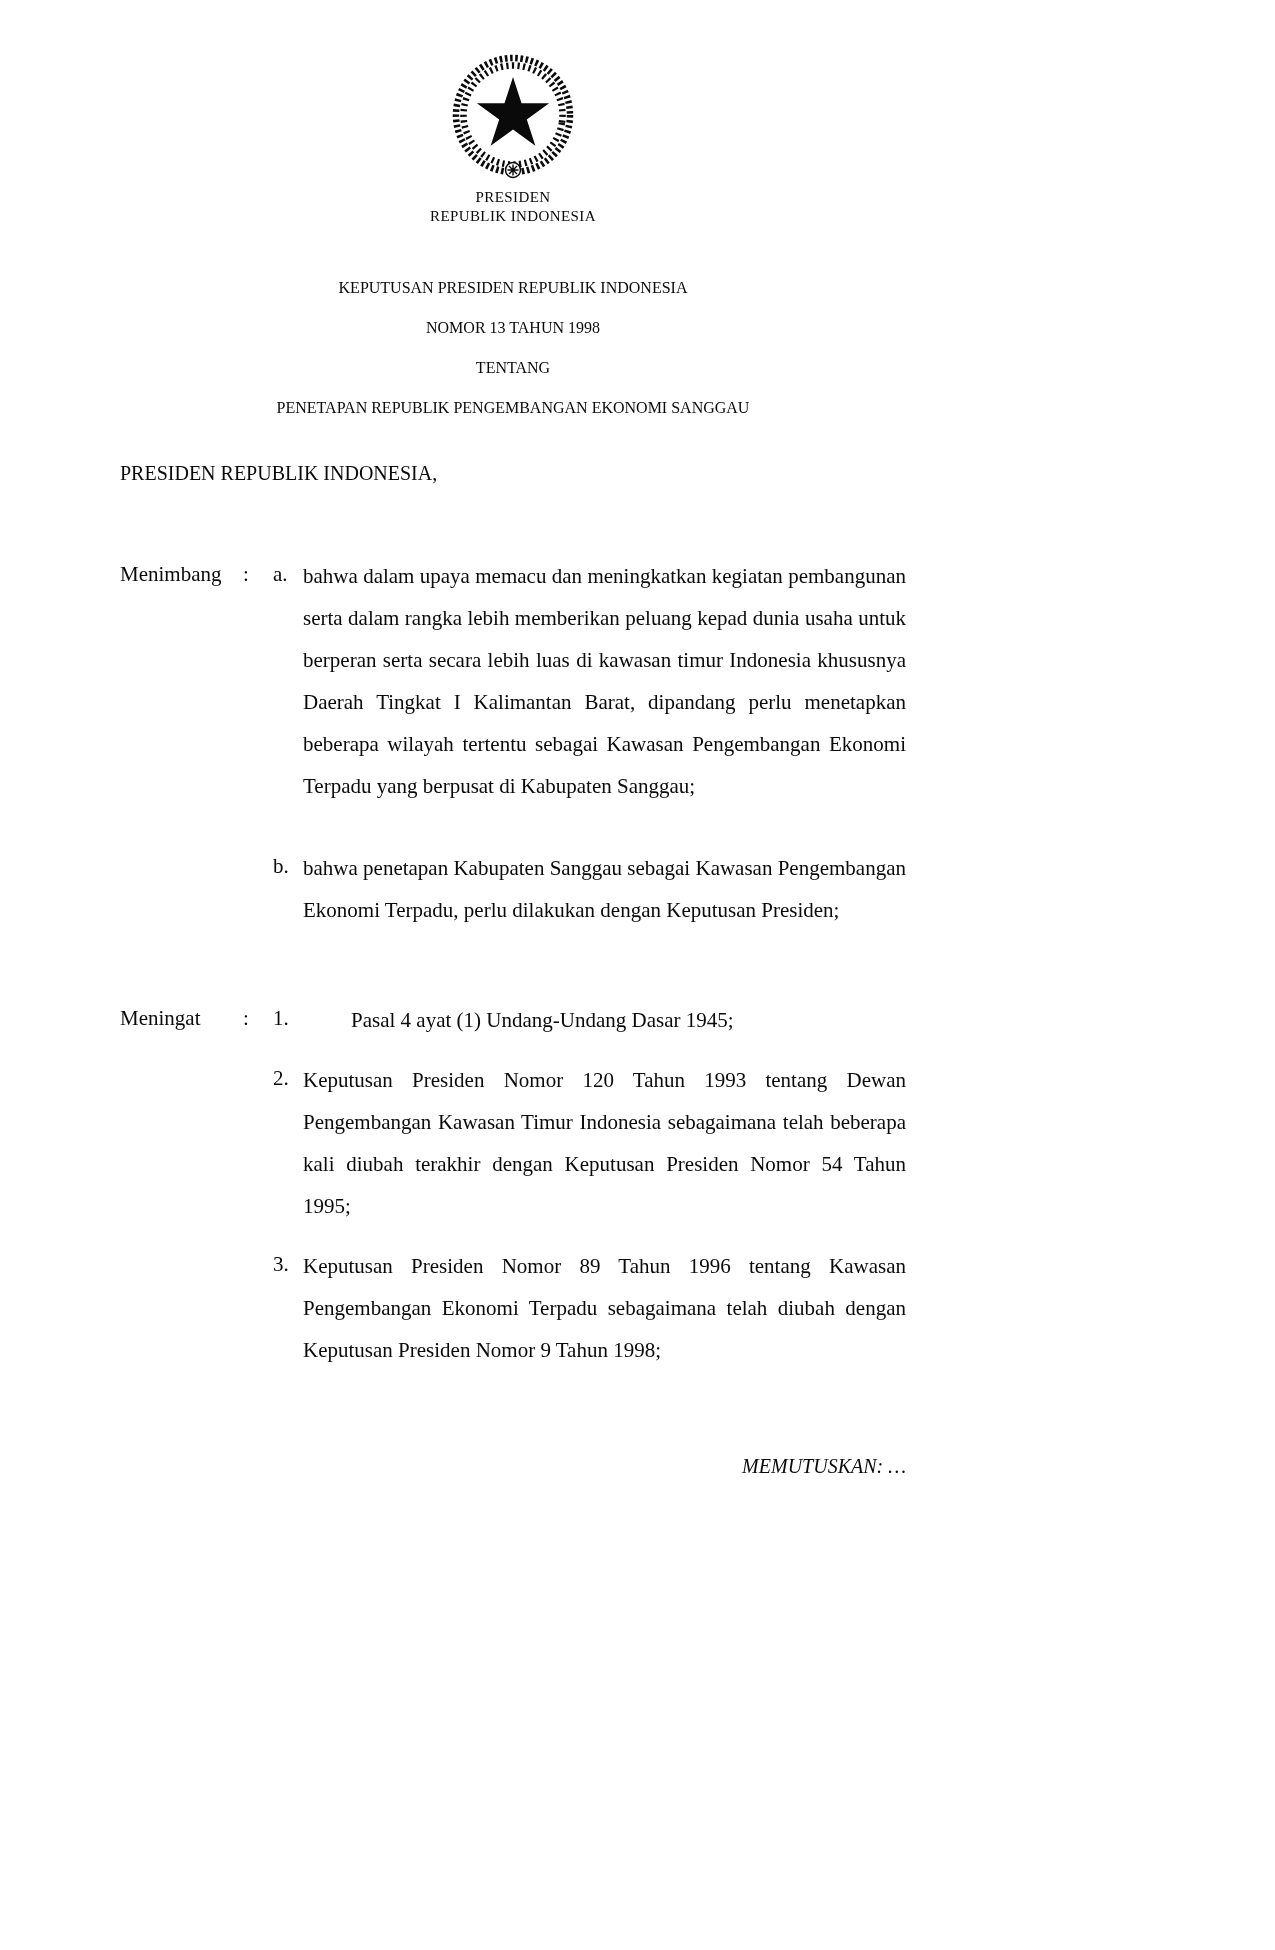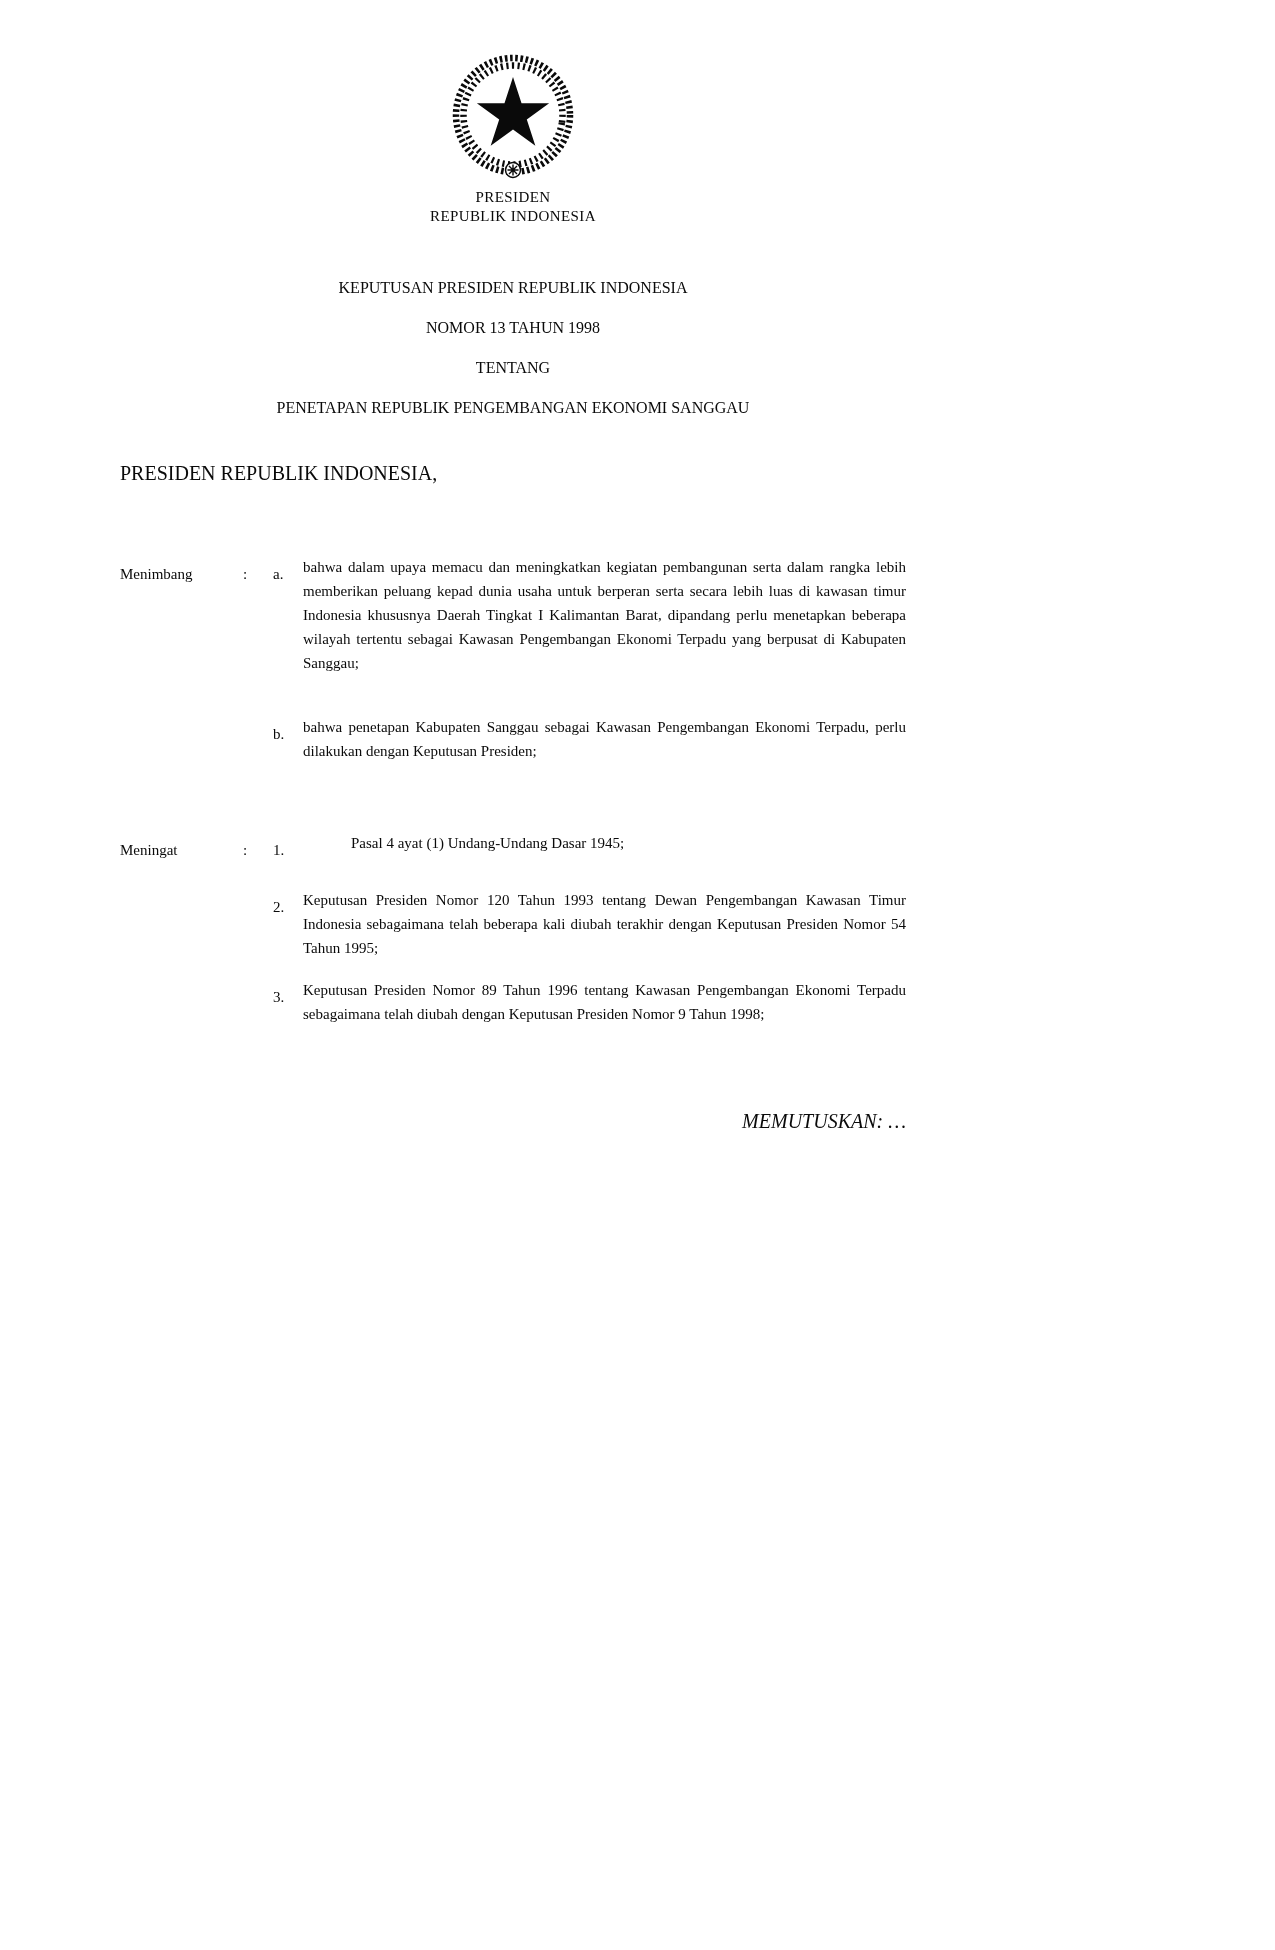--- a/index.html
+++ b/index.html
@@ -45,41 +45,41 @@
   }
 
   .salutation {
     margin-top: 34px;
     text-align: left;
     font-size: 20px;
   }
 
   .section {
     display: flex;
-    font-size: 15px;
+    font-size: 21px;
     line-height: 39px;
   }
   .section-menimbang { margin-top: 70px; }
   .section-meningat  { margin-top: 68px; }
 
   .sec-label { width: 123px; flex: none; }
   .sec-colon { width: 30px;  flex: none; }
   .sec-items { flex: 1; min-width: 0; }
 
   .item { display: flex; }
   .item + .item { margin-top: 0; }
   .section-menimbang .item { margin-bottom: 40px; }
   .section-meningat  .item { margin-bottom: 18px; }
   .item:last-child { margin-bottom: 0; }
 
   .item-marker { width: 30px; flex: none; }
   .item-text {
     flex: 1;
     text-align: justify;
-    line-height: 24px;
+    line-height: 42px;
   }
   .item-text.single { text-align: left; margin-left: 48px; }
 
   .footer-continuation {
     margin-top: 84px;
     text-align: right;
     font-size: 20px;
     font-style: italic;
   }
 </style>

